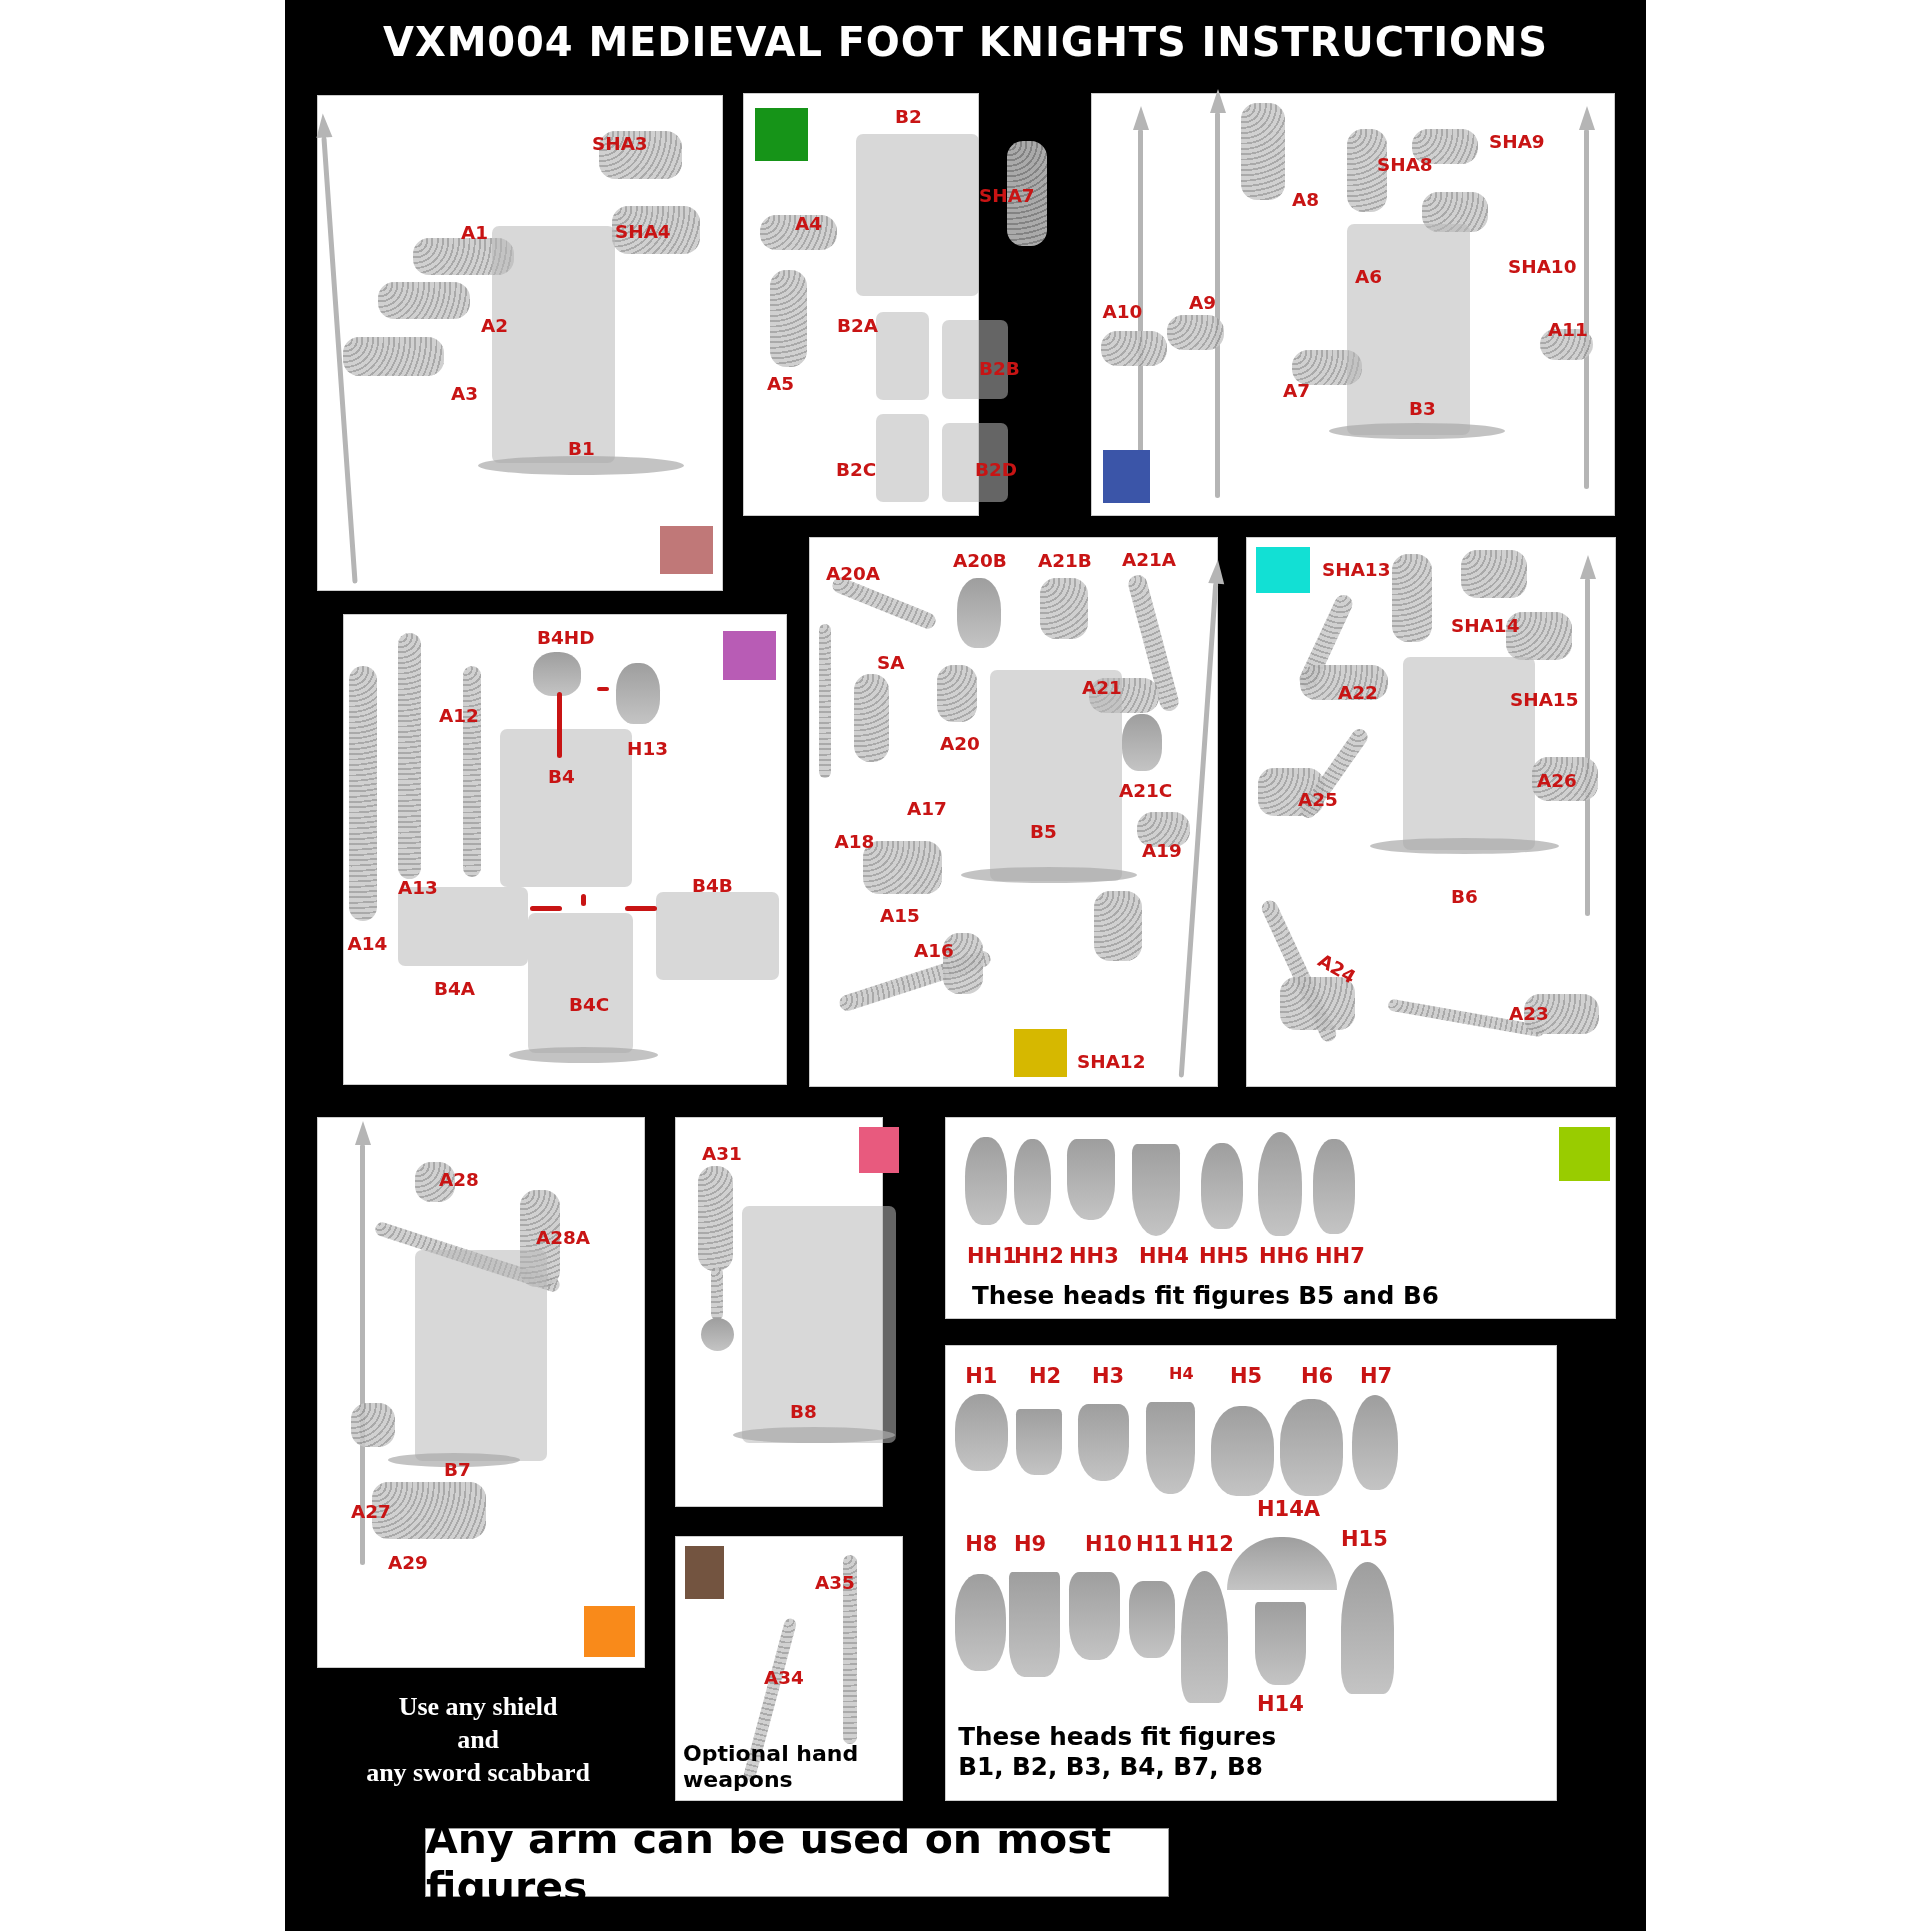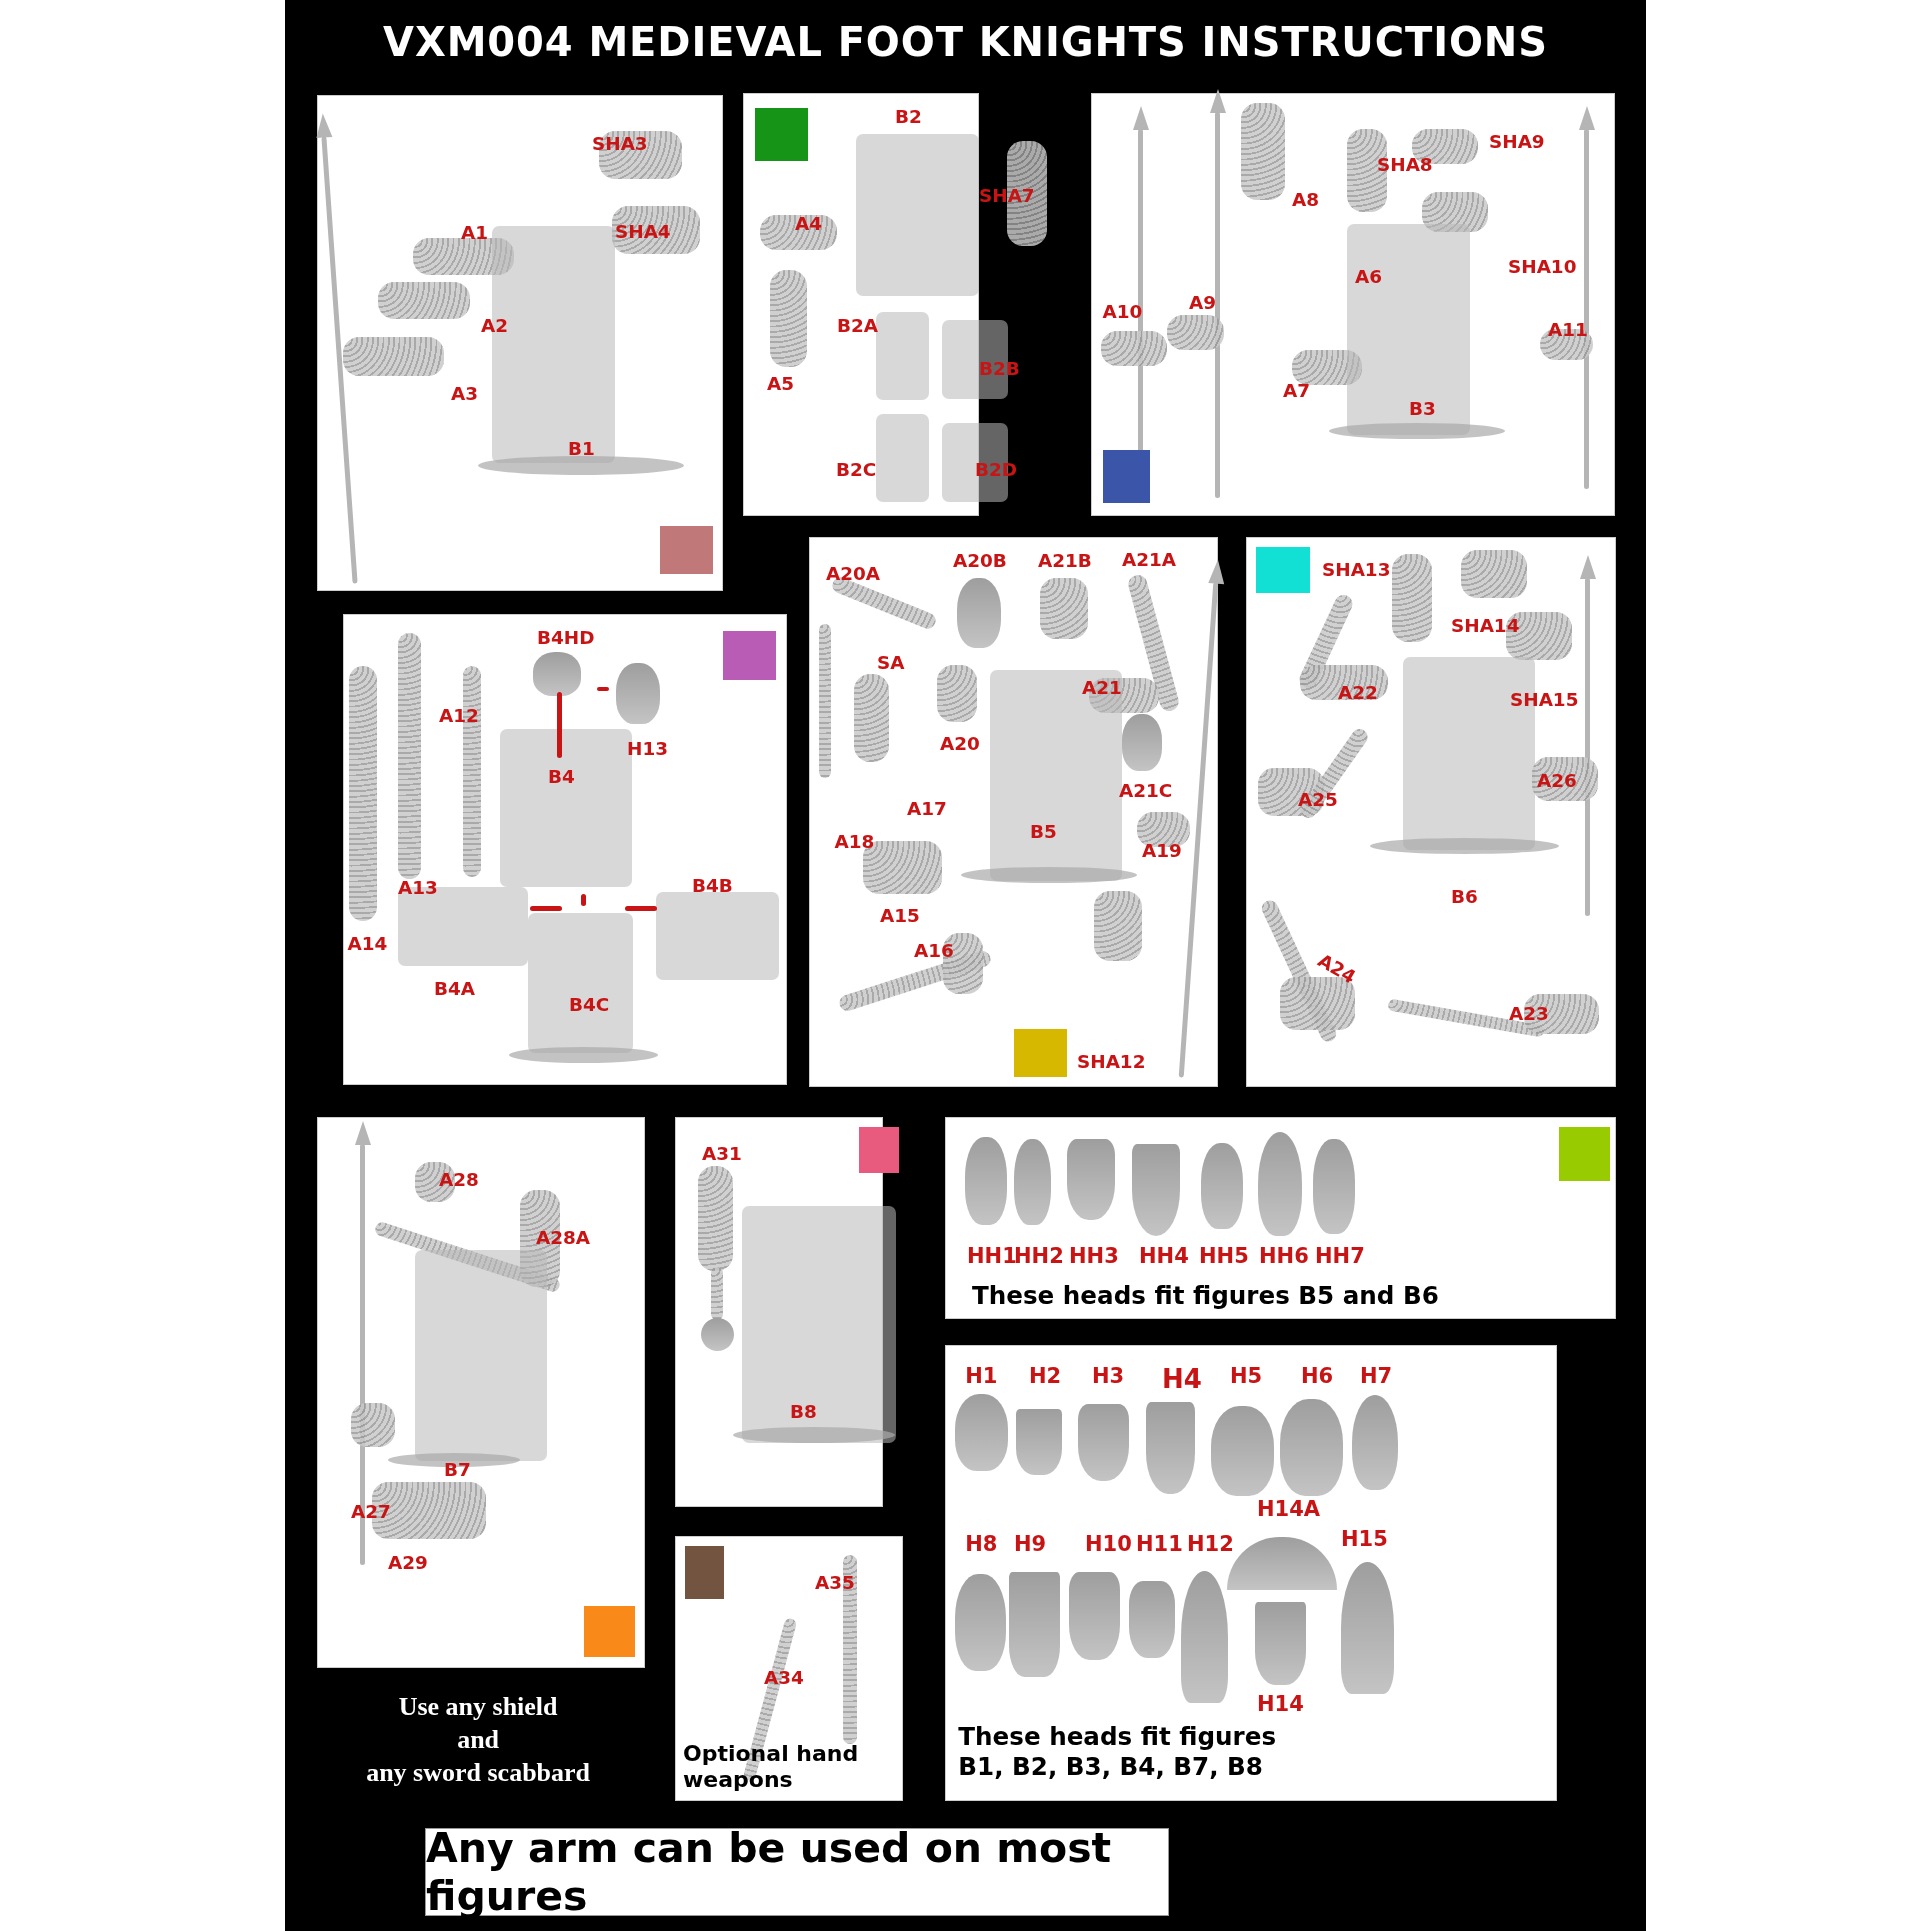--- a/index.html
+++ b/index.html
@@ -11,21 +11,21 @@
   .sw{position:absolute;}
   .fig{position:absolute;background:#b8b8b8;border-radius:7px;opacity:.55;}
   .base{position:absolute;background:#a9a9a9;border-radius:50%;opacity:.7;}
   .spear{position:absolute;width:5.3px;background:#b5b5b5;border-radius:2.6px;}
   .spear:before{content:"";position:absolute;left:-5.3px;top:-23px;border-left:8px solid transparent;border-right:8px solid transparent;border-bottom:24.6px solid #b5b5b5;}
   .arm{position:absolute;background:repeating-radial-gradient(circle at 2.6px 2.6px,#9a9a9a 0 1.8px,#c8c8c8 1.8px 5.3px);border-radius:16px;opacity:.85;}
   .head{position:absolute;background:linear-gradient(#9e9e9e,#c4c4c4);border-radius:45% 45% 40% 40%;}
   .dash{position:absolute;background:#c81414;border-radius:2.6px;}
   .note-w{position:absolute;color:#fff;font-weight:bold;font-size:26px;text-align:center;line-height:33px;font-family:Liberation Serif, serif;}
   .note-b{position:absolute;color:#000;font-weight:bold;font-family:"DejaVu Sans",sans-serif;}
-  .footer{position:absolute;left:140px;top:1828px;width:744px;height:88px;background:#fff;border:1.8px solid #999;box-sizing:border-box;display:flex;align-items:center;justify-content:center;}
+  .footer{position:absolute;left:140px;top:1828px;width:744px;height:69px;background:#fff;border:1.8px solid #999;box-sizing:border-box;display:flex;align-items:center;justify-content:center;}
   .footer span{font-weight:bold;font-size:41px;color:#000;font-family:"DejaVu Sans",sans-serif;}
 </style>
 </head>
 <body>
 
 <div class="sheet">
   <div class="title">VXM004 MEDIEVAL FOOT KNIGHTS INSTRUCTIONS</div>
 
   <div class="panel" style="left:32px;top:95px;width:406px;height:496px;">
     <div class="spear" style="left:19.3px;top:40px;height:448px;transform:rotate(-4deg);"></div>
@@ -246,21 +246,21 @@
     <span class="lbl" style="left:253px;top:126px;font-size:21px;">HH5</span>
     <span class="lbl" style="left:313px;top:126px;font-size:21px;">HH6</span>
     <span class="lbl" style="left:369px;top:126px;font-size:21px;">HH7</span>
     <div class="note-b" style="left:26px;top:163px;font-size:24.6px;">These heads fit figures B5 and B6</div>
   </div>
 
   <div class="panel" style="left:660px;top:1345px;width:612px;height:456px;">
     <span class="lbl" style="left:19.3px;top:17.6px;font-size:21px;">H1</span>
     <span class="lbl" style="left:83px;top:17.6px;font-size:21px;">H2</span>
     <span class="lbl" style="left:146px;top:17.6px;font-size:21px;">H3</span>
-    <span class="lbl" style="left:216px;top:17.6px;font-size:26px;">H4</span>
+    <span class="lbl" style="left:223px;top:17.6px;font-size:16px;">H4</span>
     <span class="lbl" style="left:284px;top:17.6px;font-size:21px;">H5</span>
     <span class="lbl" style="left:355px;top:17.6px;font-size:21px;">H6</span>
     <span class="lbl" style="left:414px;top:17.6px;font-size:21px;">H7</span>
     <div class="head" style="left:8.8px;top:48px;width:53px;height:77px;"></div>
     <div class="head" style="left:70px;top:63px;width:46px;height:66px;border-radius:8% 8% 40% 40%;"></div>
     <div class="head" style="left:132px;top:58px;width:51px;height:77px;border-radius:20% 20% 45% 45%;"></div>
     <div class="head" style="left:200px;top:56px;width:49px;height:92px;border-radius:10% 10% 45% 45%;"></div>
     <div class="head" style="left:265px;top:60px;width:63px;height:90px;"></div>
     <div class="head" style="left:334px;top:53px;width:63px;height:97px;"></div>
     <div class="head" style="left:406px;top:49px;width:46px;height:95px;border-radius:50% 50% 40% 40%;"></div>

